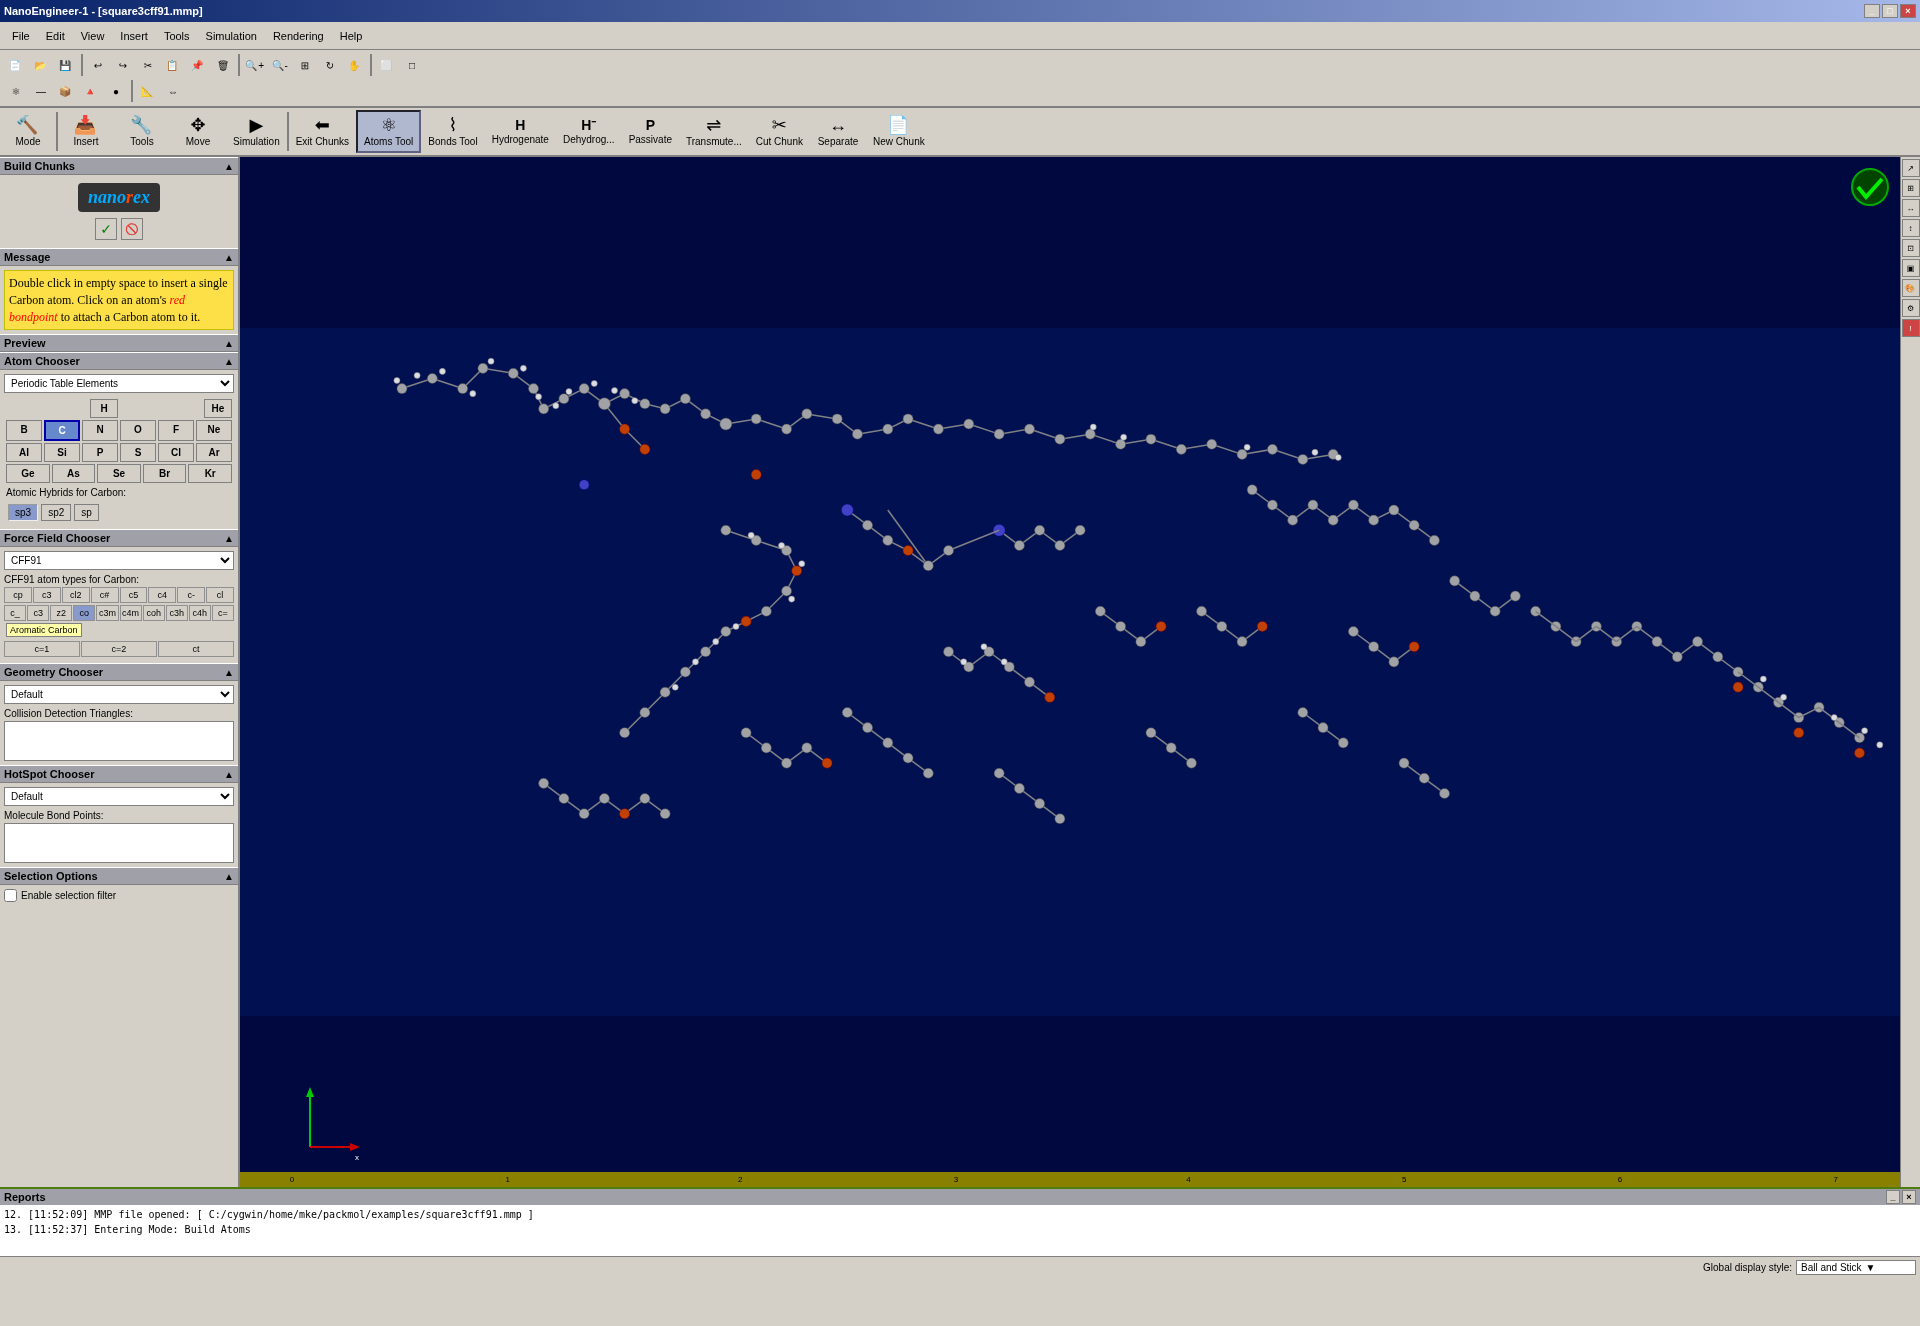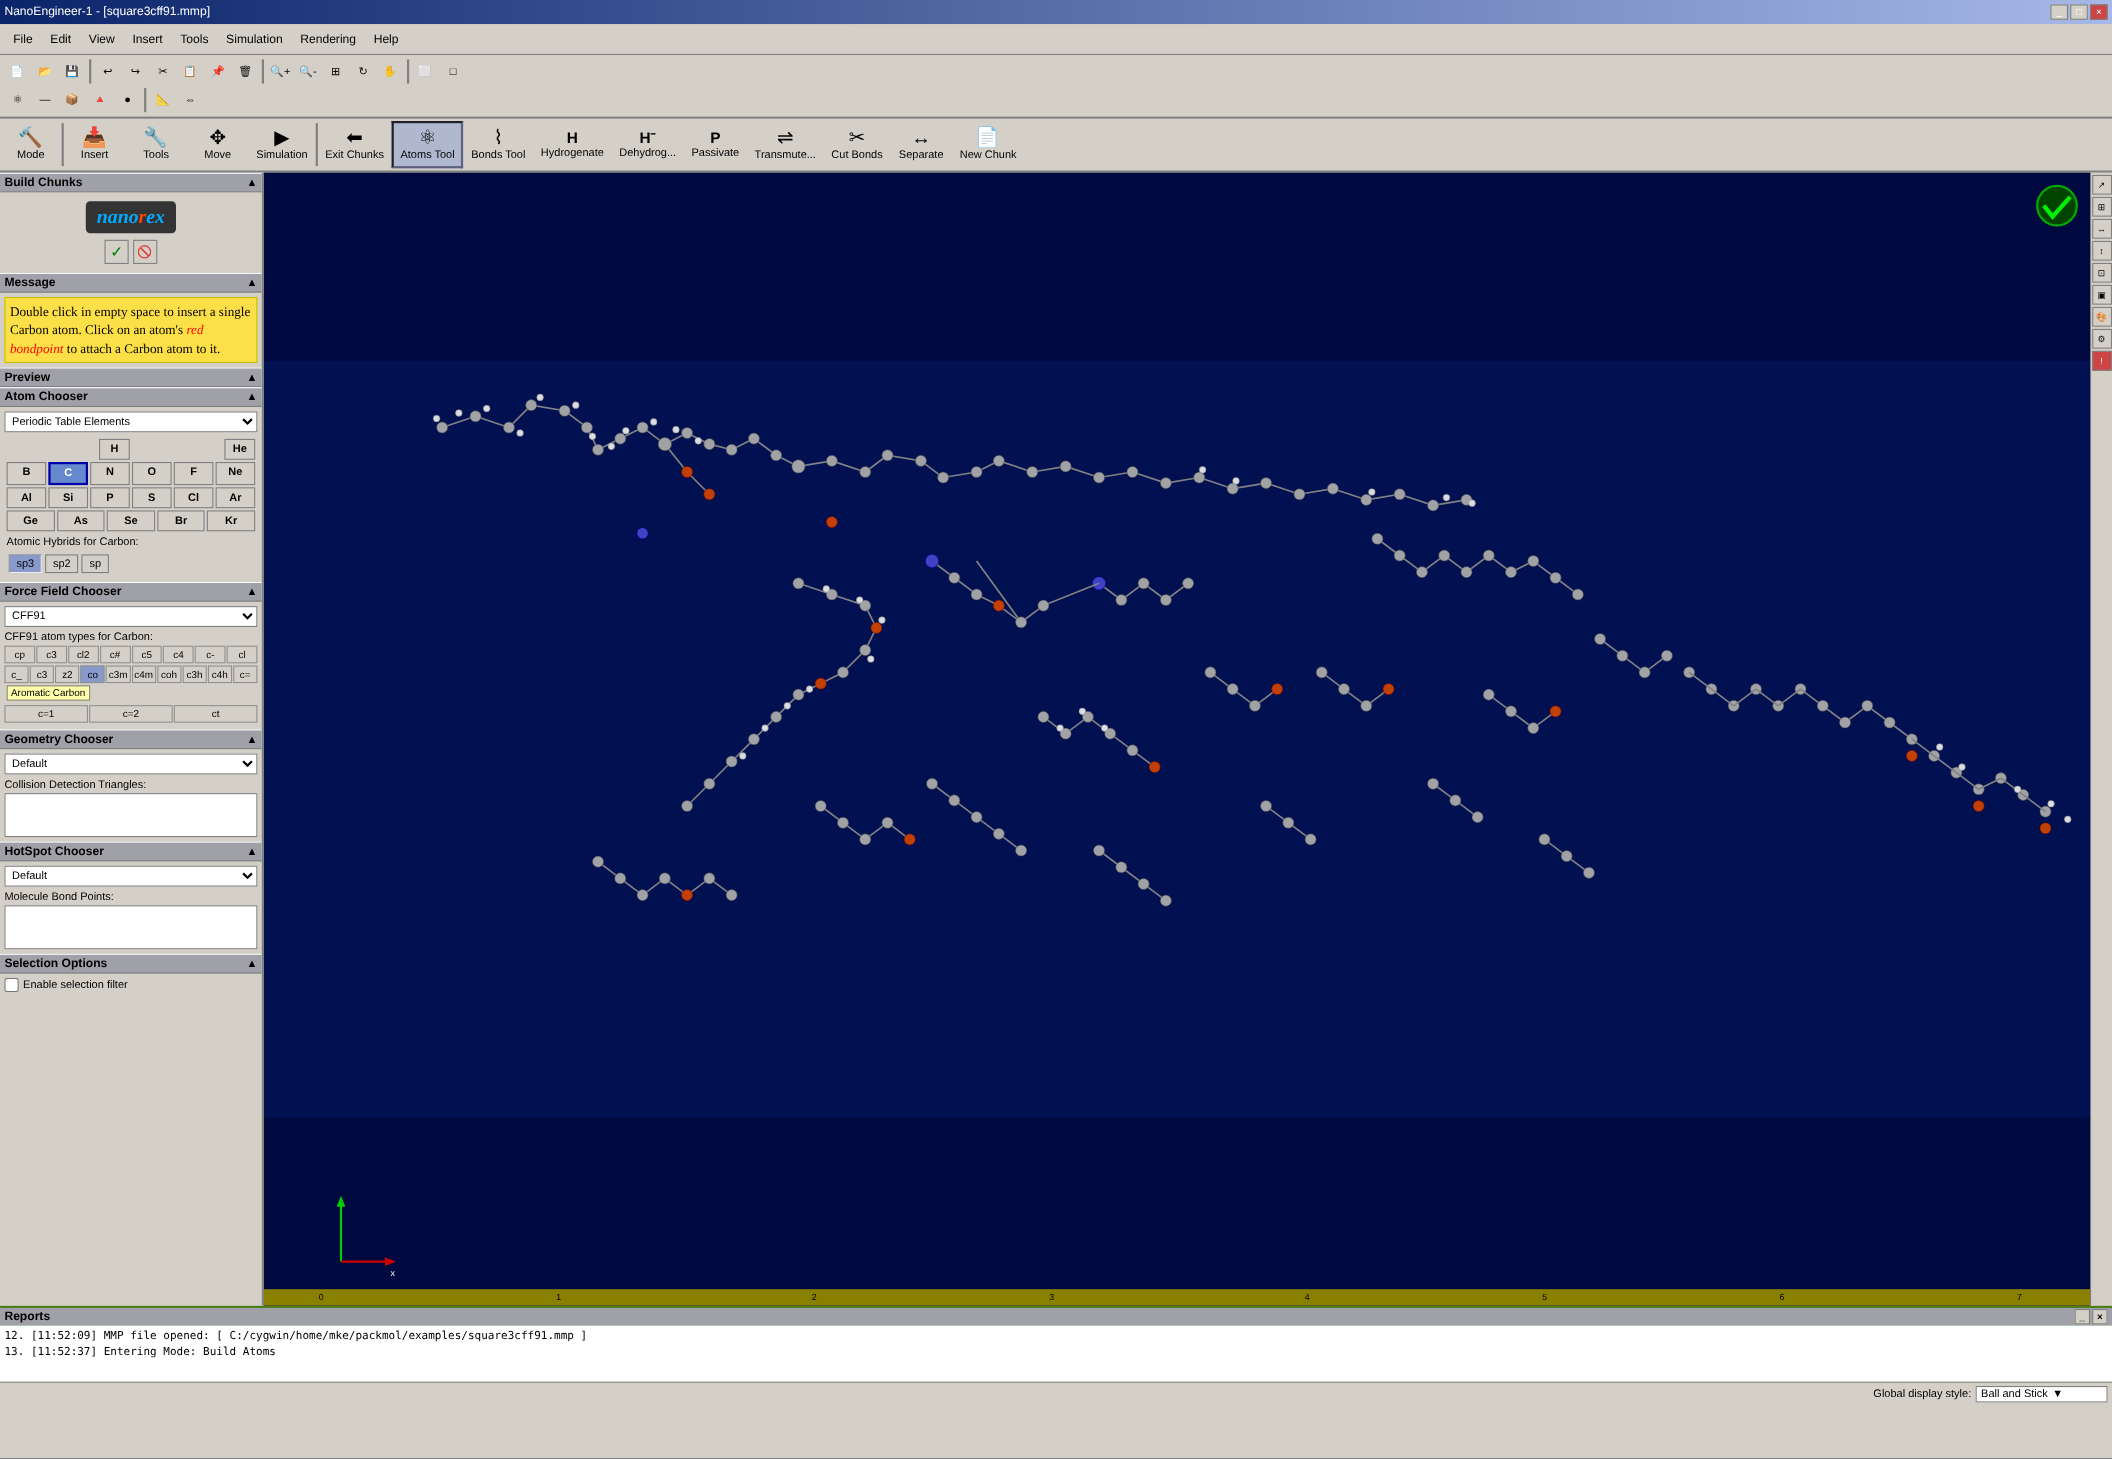--- a/index.html
+++ b/index.html
@@ -8,21 +8,21 @@
     
     #titlebar {
       height: 22px;
       background: linear-gradient(to right, #0a246a, #a6b8e8);
       display: flex;
       align-items: center;
       justify-content: space-between;
       padding: 0 4px;
       color: white;
       font-size: 11px;
-      font-weight: normal;
+      font-weight: bold;
     }
     #titlebar-buttons { display: flex; gap: 2px; }
     .title-btn {
       width: 16px; height: 14px;
       background: #d4d0c8;
       border: 1px solid #808080;
       font-size: 9px;
       display: flex; align-items: center; justify-content: center;
       cursor: pointer;
     }
@@ -491,21 +491,21 @@
   <div class="big-tool-btn">
     <div class="big-tool-icon" style="font-size:14px;font-weight:bold;">P</div>
     <span>Passivate</span>
   </div>
   <div class="big-tool-btn">
     <div class="big-tool-icon">⇌</div>
     <span>Transmute...</span>
   </div>
   <div class="big-tool-btn">
     <div class="big-tool-icon">✂</div>
-    <span>Cut Bonds</span>
+    <span>Cut Chunk</span>
   </div>
   <div class="big-tool-btn">
     <div class="big-tool-icon">↔</div>
     <span>Separate</span>
   </div>
   <div class="big-tool-btn">
     <div class="big-tool-icon">📄</div>
     <span>New Chunk</span>
   </div>
 </div>

